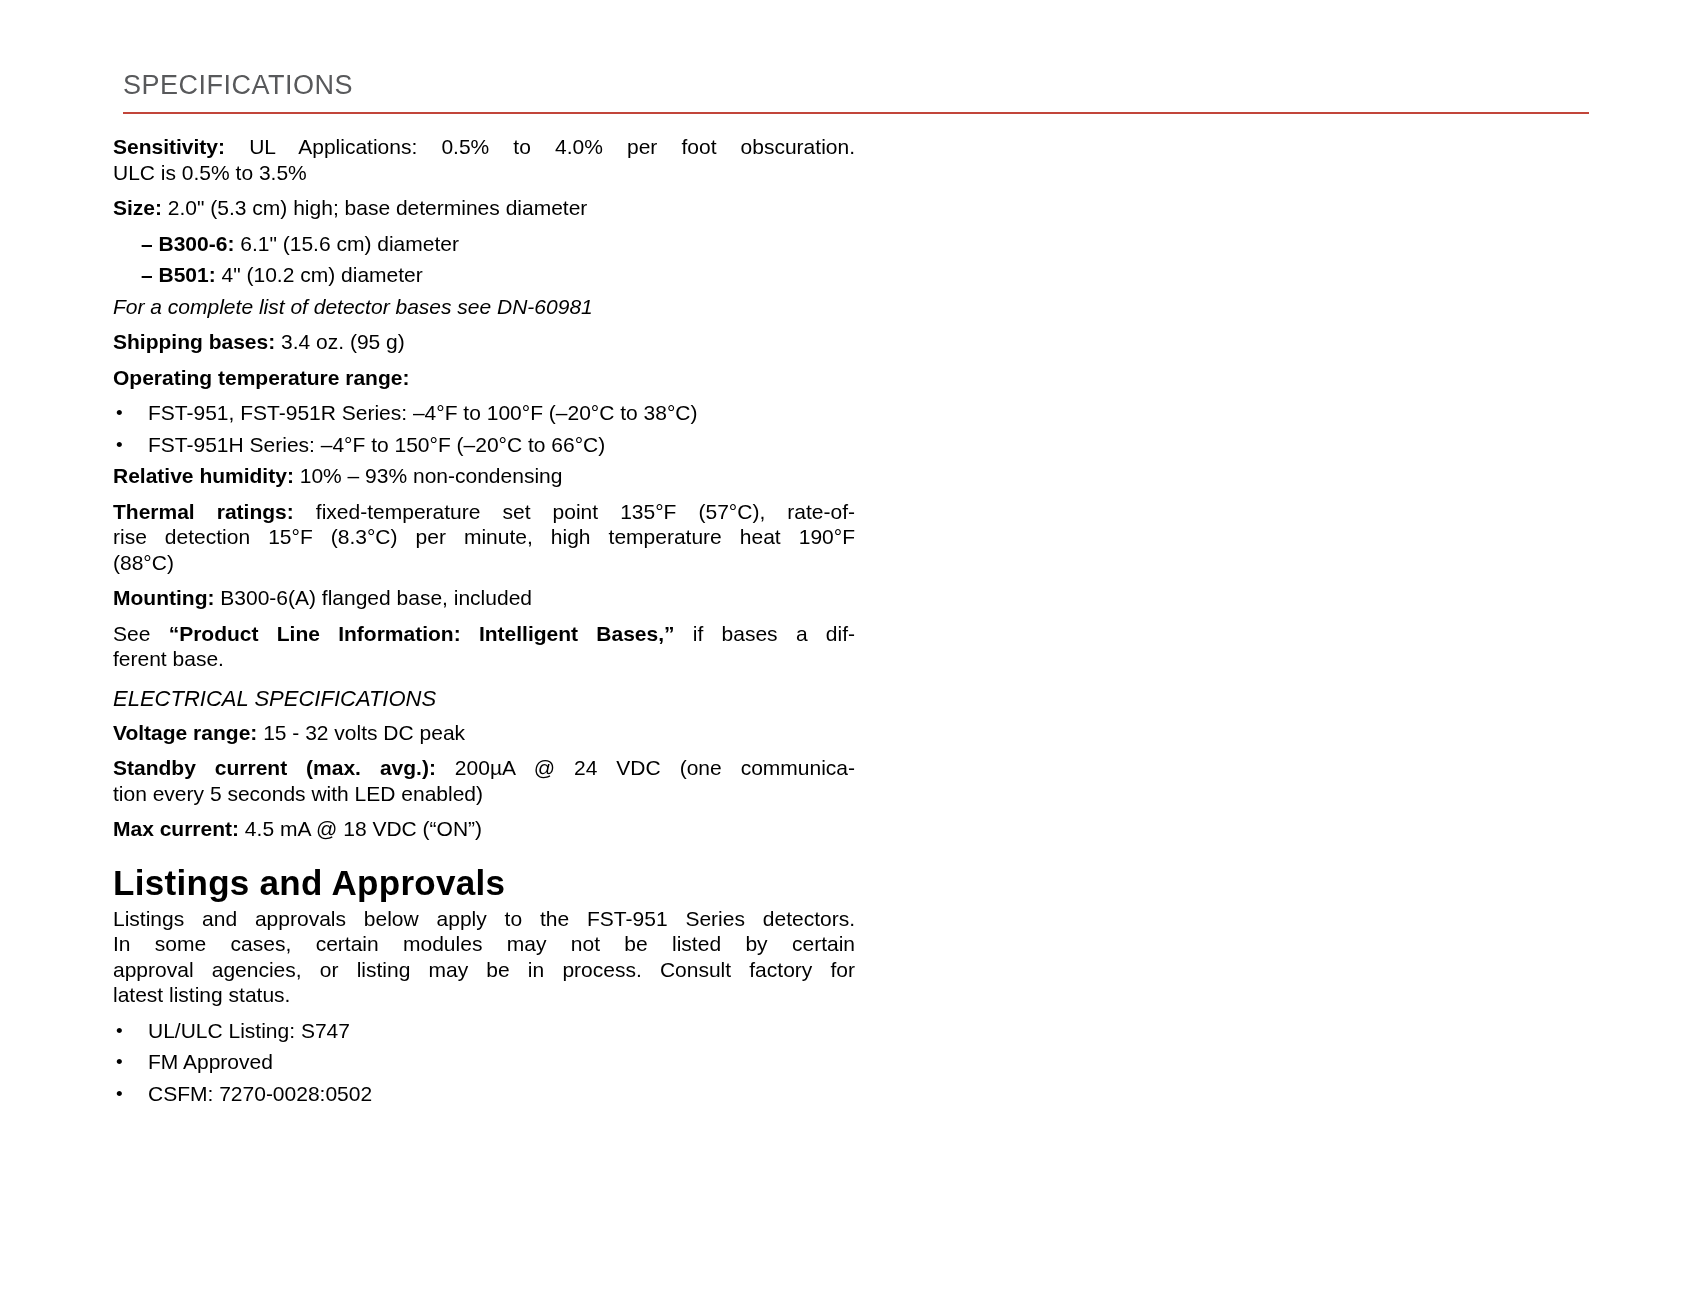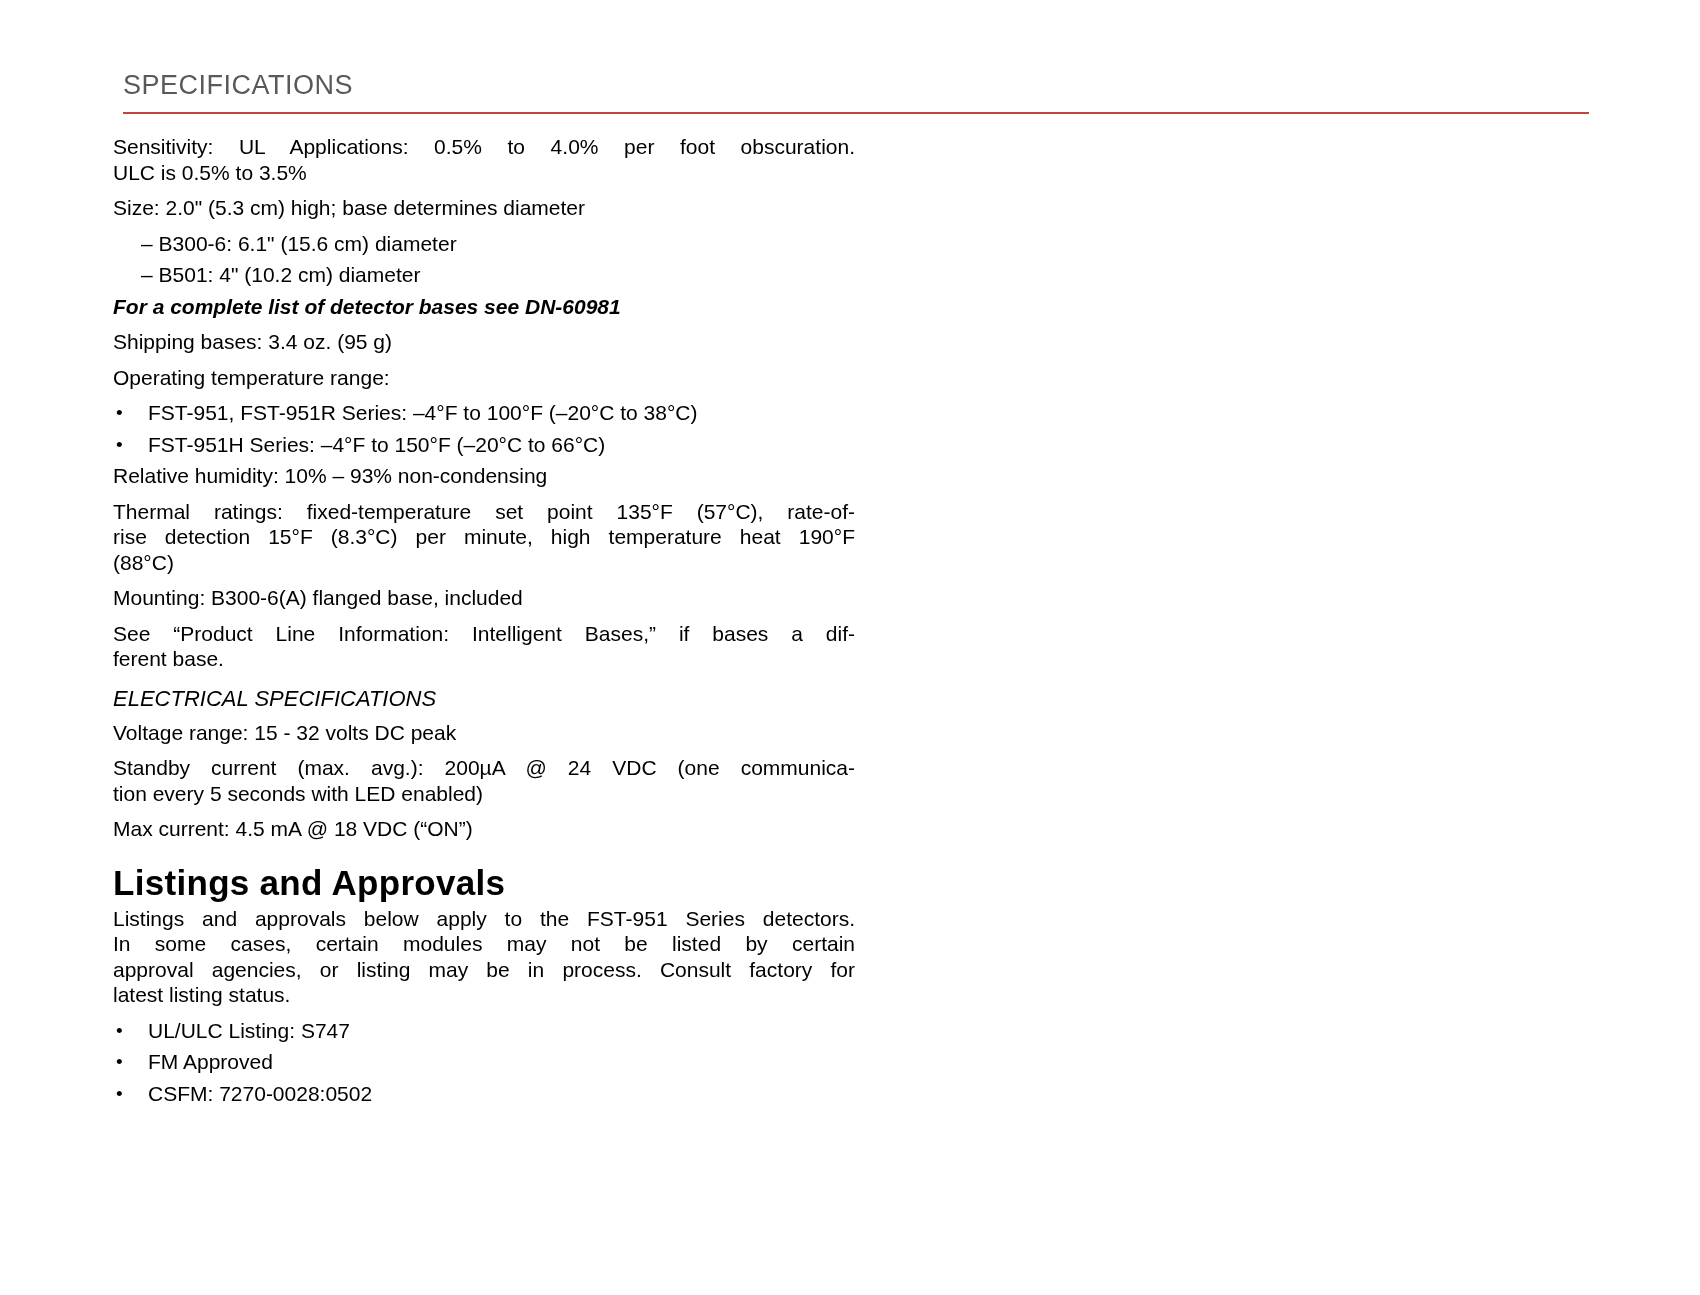--- a/index.html
+++ b/index.html
@@ -55,22 +55,22 @@
   }
   .blk.h1 {
     font-weight: bold;
     font-size: 35px;
     line-height: 34px;
     letter-spacing: 0.3px;
     margin: 24px 0 6px 0;
   }
   .line { text-align: justify; }
   .line.stretch { text-align: justify; text-align-last: justify; }
-  .seg-b { font-weight: normal; }
-  .seg-i { font-style: italic; font-weight: bold; }
+  .seg-b { font-weight: bold; }
+  .seg-i { font-style: italic; }
 </style>
 </head>
 <body>
 
 <div class="page" style="color: rgb(0, 0, 0);">
   <header class="doc-header">
     <h1 class="page-title" style="color: rgb(88, 89, 91);">SPECIFICATIONS</h1>
     <div class="title-rule" style="background: rgb(194, 69, 58);"></div>
   </header>
   <main class="column">

